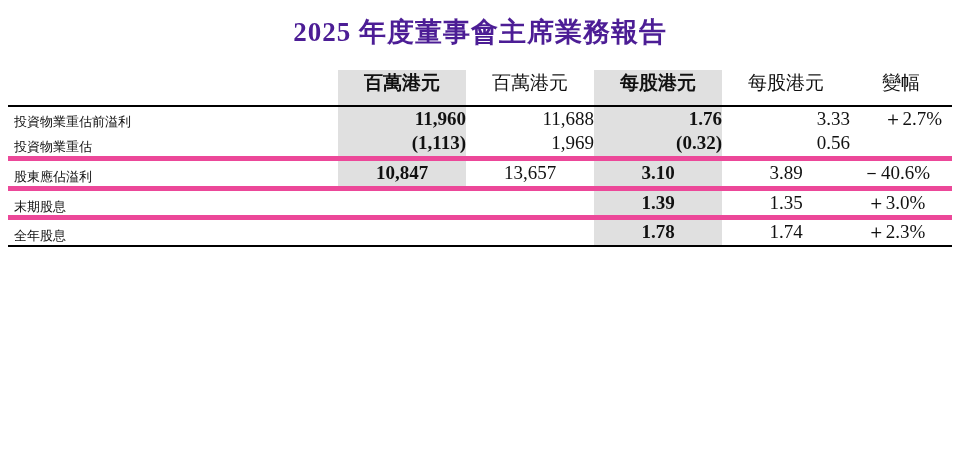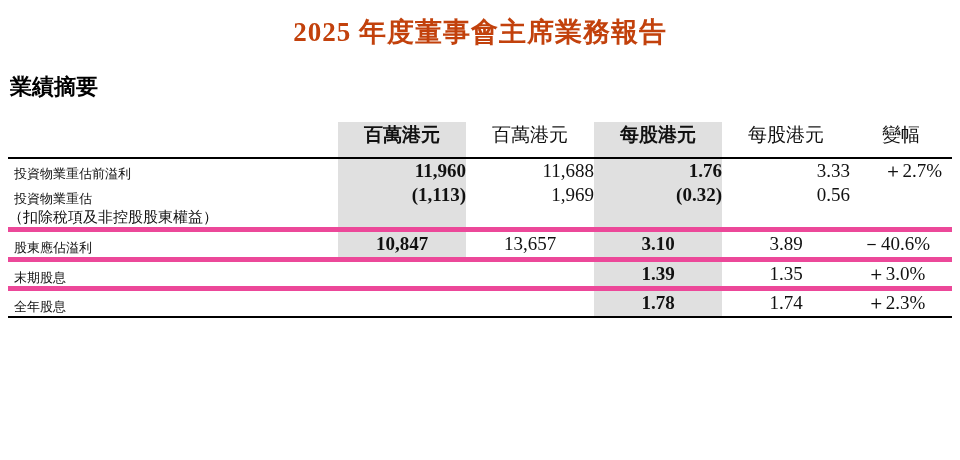--- a/index.html
+++ b/index.html
@@ -21,21 +21,21 @@
     box-sizing: border-box;
     padding: 0 8px;
   }
   .doc-title {
     text-align: center;
     font-size: 27px;
     font-weight: bold;
     letter-spacing: 1px;
     margin: 8px 0 0 0;
     padding-top: 6px;
-    color: #c2410c;
+    color: #4c1d95;
   }
   .section-title {
     font-size: 22px;
     font-weight: bold;
     margin: 22px 0 0 2px;
     color: #000000;
   }
   table.fin {
     width: 944px;
     border-collapse: collapse;
@@ -103,21 +103,20 @@
   .tall td { padding-top: 11px; padding-bottom: 11px; text-align: center; }
   .spacer-row td { height: 8px; padding: 0; }
 </style>
 </head>
 <body>
 
 <div class="page">
 
   <div class="doc-title">2025 年度董事會主席業務報告</div>
 
-  <div class="section-title">業績摘要</div>
 
   <table class="fin">
     <colgroup>
       <col class="col-label">
       <col class="col-a">
       <col class="col-b">
       <col class="col-c">
       <col class="col-d">
       <col class="col-e">
     </colgroup>
@@ -142,28 +141,20 @@
 
       <tr class="data-row">
         <td class="lbl">投資物業重估</td>
         <td class="bold shade">(1,113)</td>
         <td>1,969</td>
         <td class="bold shade">(0.32)</td>
         <td>0.56</td>
         <td class="pct"></td>
       </tr>
 
-      <tr class="note-row">
-        <td>（扣除稅項及非控股股東權益）</td>
-        <td class="shade"></td>
-        <td></td>
-        <td class="shade"></td>
-        <td></td>
-        <td></td>
-      </tr>
 
       <tr class="data-row tall">
         <td class="lbl rule-thin">股東應佔溢利</td>
         <td class="bold rule-thin shade">10,847</td>
         <td class="rule-thin">13,657</td>
         <td class="bold rule-thin shade">3.10</td>
         <td class="rule-thin">3.89</td>
         <td class="rule-thin pct">－40.6%</td>
       </tr>
 

